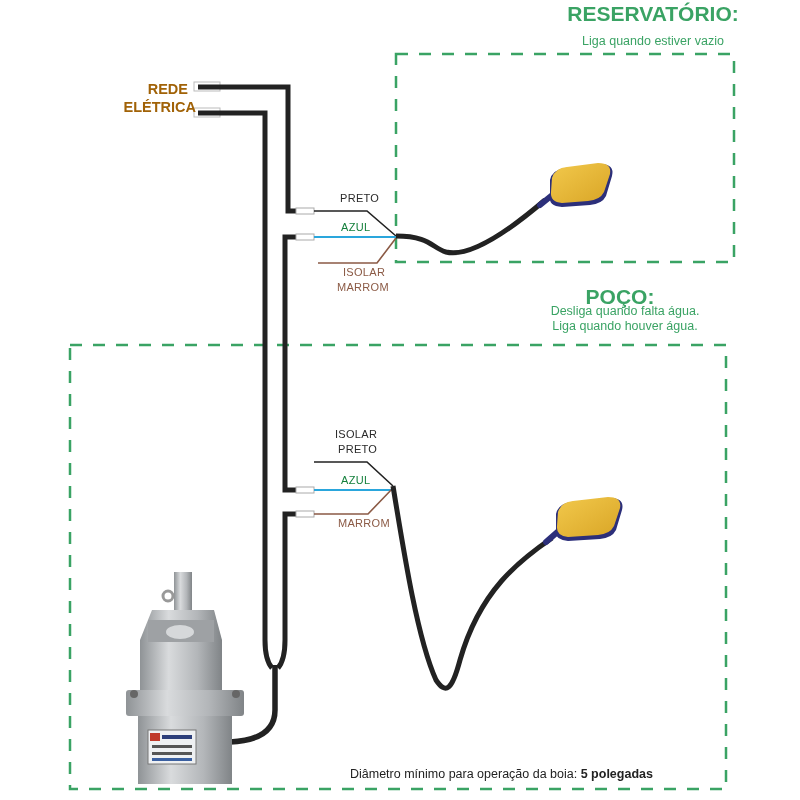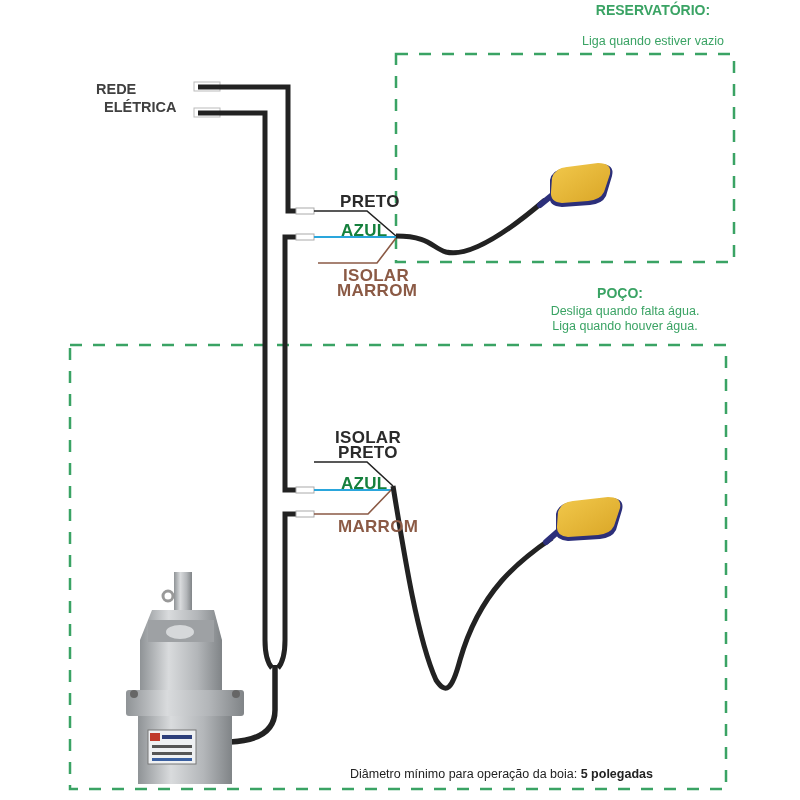--- a/index.html
+++ b/index.html
@@ -1,25 +1,25 @@
 <!DOCTYPE html>
 <html><head>
   <meta charset="utf-8">
   <style>
     html, body { margin: 0; padding: 0; background: #ffffff; }
     #stage { position: relative; width: 800px; height: 800px; overflow: hidden; background: #ffffff; font-family: "Liberation Sans", sans-serif; }
     svg#diagram { position: absolute; left: 0; top: 0; width: 800px; height: 800px; }
     .lbl { position: absolute; white-space: nowrap; font-family: "Liberation Sans", sans-serif; }
-    .green-title { color: #3aa364; font-weight: bold; font-size: 14px; text-align: center; }
+    .green-title { color: #3aa364; font-weight: bold; font-size: 21px; text-align: center; }
     .green-sub { color: #3aa364; font-size: 12.5px; text-align: center; line-height: 13px; }
-    .wire-lbl { font-weight: bold; font-size: 17px; letter-spacing: 0.3px; padding-left: 20px; }
+    .wire-lbl { font-weight: normal; font-size: 11px; letter-spacing: 0.3px; padding-left: 20px; }
     .black { color: #2a2a2a; }
     .blue { color: #15803d; }
     .brown { color: #8b5a45; }
-    .rede { font-weight: bold; font-size: 14.5px; color: #404040; text-align: left; line-height: 18px; }
+    .rede { font-weight: bold; font-size: 14.5px; color: #a16207; text-align: right; line-height: 18px; }
     .footer { font-size: 12.5px; color: #222; }
     .footer b { font-weight: bold; }
   </style>
 </head>
 <body>
 
 <div id="stage">
   <svg id="diagram" viewBox="0 0 800 800">
     <defs>
       <linearGradient id="pumpGrad" x1="0" x2="1" y1="0" y2="0">

